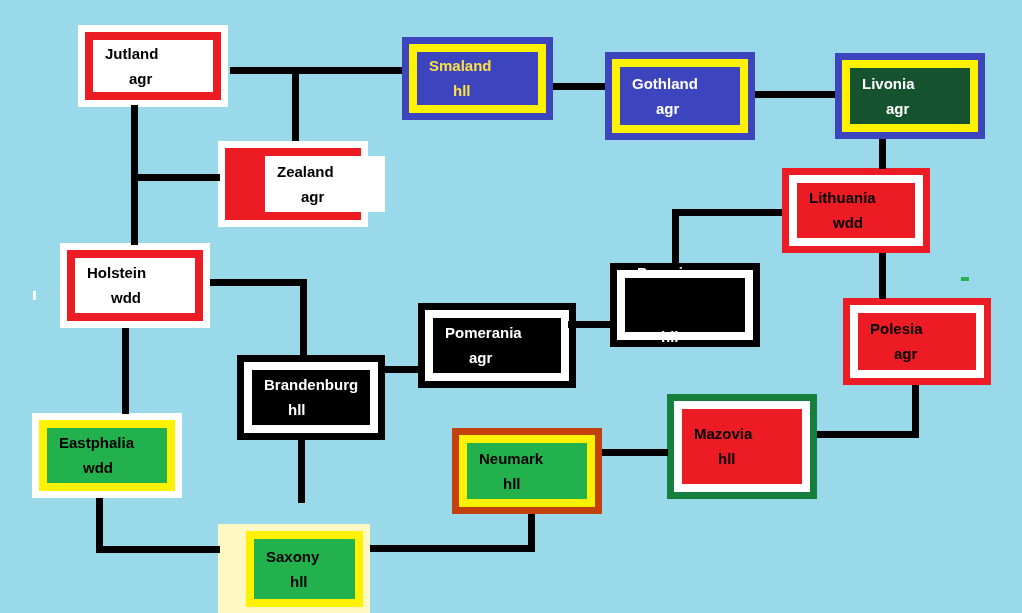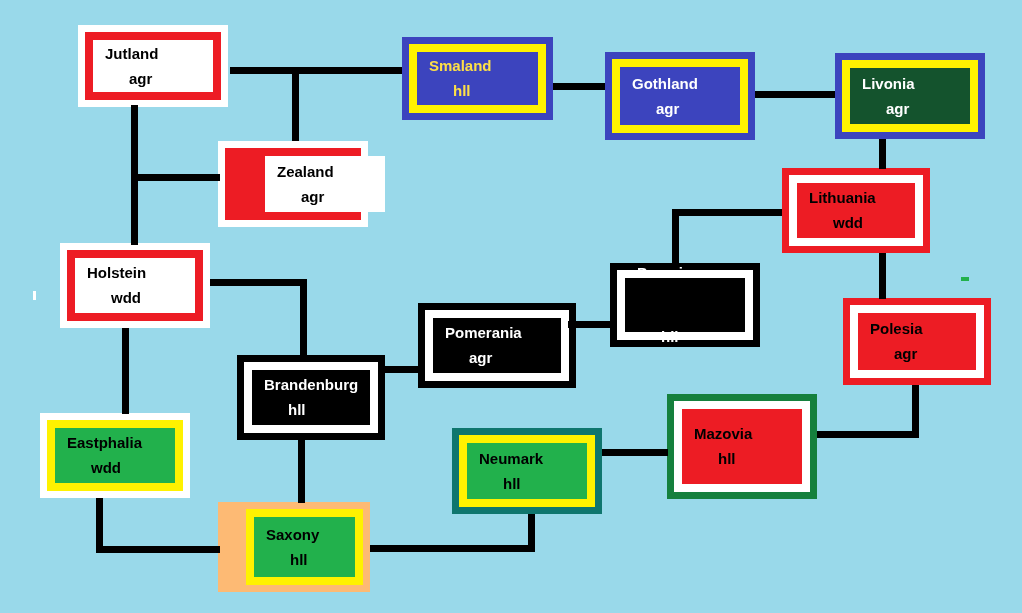--- a/index.html
+++ b/index.html
@@ -159,39 +159,39 @@
 
   <div class="node" style="left: 667px; top: 394px; width: 150px; height: 105px; background: #15803d;">
     <div class="node-mid" style="background: rgb(255, 255, 255);">
       <div class="node-inner" style="background: rgb(237, 28, 36); color: rgb(0, 0, 0);">
         <div class="node-name">Mazovia</div>
         <div class="node-attr">hll</div>
       </div>
     </div>
   </div>
 
-  <div class="node" style="left: 32px; top: 413px; width: 150px; height: 85px; background: rgb(255, 255, 255); margin-left: 8px;">
+  <div class="node" style="left: 32px; top: 413px; width: 150px; height: 85px; background: rgb(255, 255, 255);">
     <div class="node-mid" style="background: rgb(255, 242, 0);">
       <div class="node-inner" style="background: rgb(34, 177, 76); color: rgb(0, 0, 0);">
         <div class="node-name">Eastphalia</div>
         <div class="node-attr">wdd</div>
       </div>
     </div>
   </div>
 
-  <div class="node" style="left: 452px; top: 428px; width: 150px; height: 86px; background: #0f766e;">
+  <div class="node" style="left: 452px; top: 428px; width: 150px; height: 86px; background: #c2410c;">
     <div class="node-mid" style="background: rgb(255, 242, 0);">
       <div class="node-inner" style="background: rgb(34, 177, 76); color: rgb(0, 0, 0);">
         <div class="node-name">Neumark</div>
         <div class="node-attr">hll</div>
       </div>
     </div>
   </div>
 
-  <div class="node" style="left: 218px; top: 502px; width: 152px; height: 90px; background: #fdba74; padding-left: 28px;">
+  <div class="node" style="left: 218px; top: 524px; width: 152px; height: 90px; background: #fef9c3; padding-left: 28px;">
     <div class="node-mid" style="background: rgb(255, 242, 0);">
       <div class="node-inner" style="background: rgb(34, 177, 76); color: rgb(0, 0, 0);">
         <div class="node-name">Saxony</div>
         <div class="node-attr">hll</div>
       </div>
     </div>
   </div>
 <div class="edge" style="left: 230px; top: 67px; width: 172px; height: 7px; background: rgb(0, 0, 0);"></div>
     <div class="edge" style="left: 292px; top: 70px; width: 7px; height: 71px; background: rgb(0, 0, 0);"></div>
     <div class="edge" style="left: 131px; top: 105px; width: 7px; height: 140px; background: rgb(0, 0, 0);"></div>

